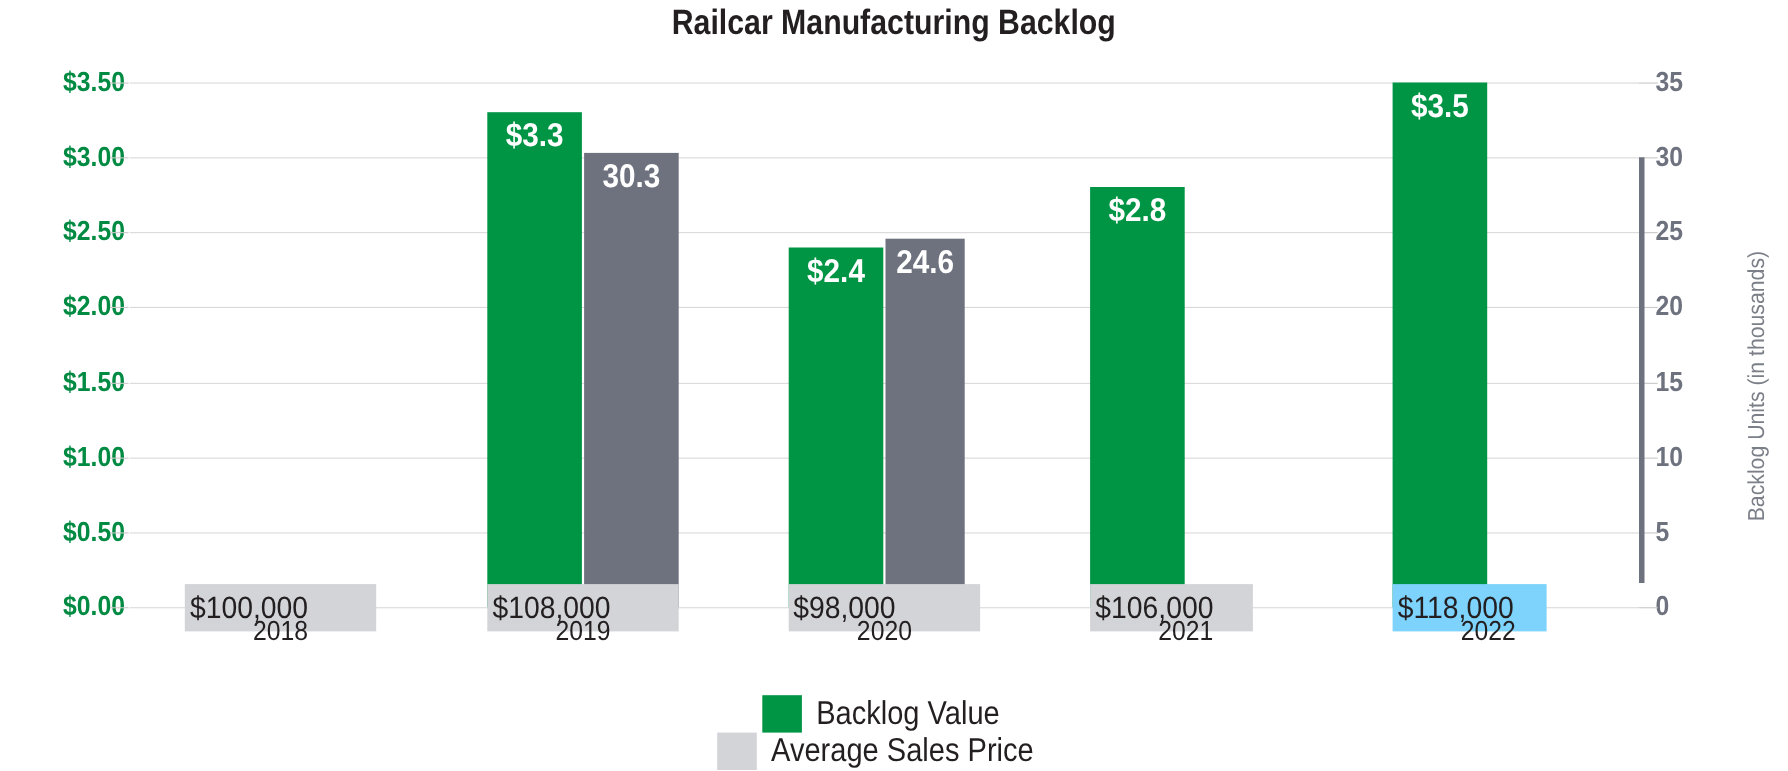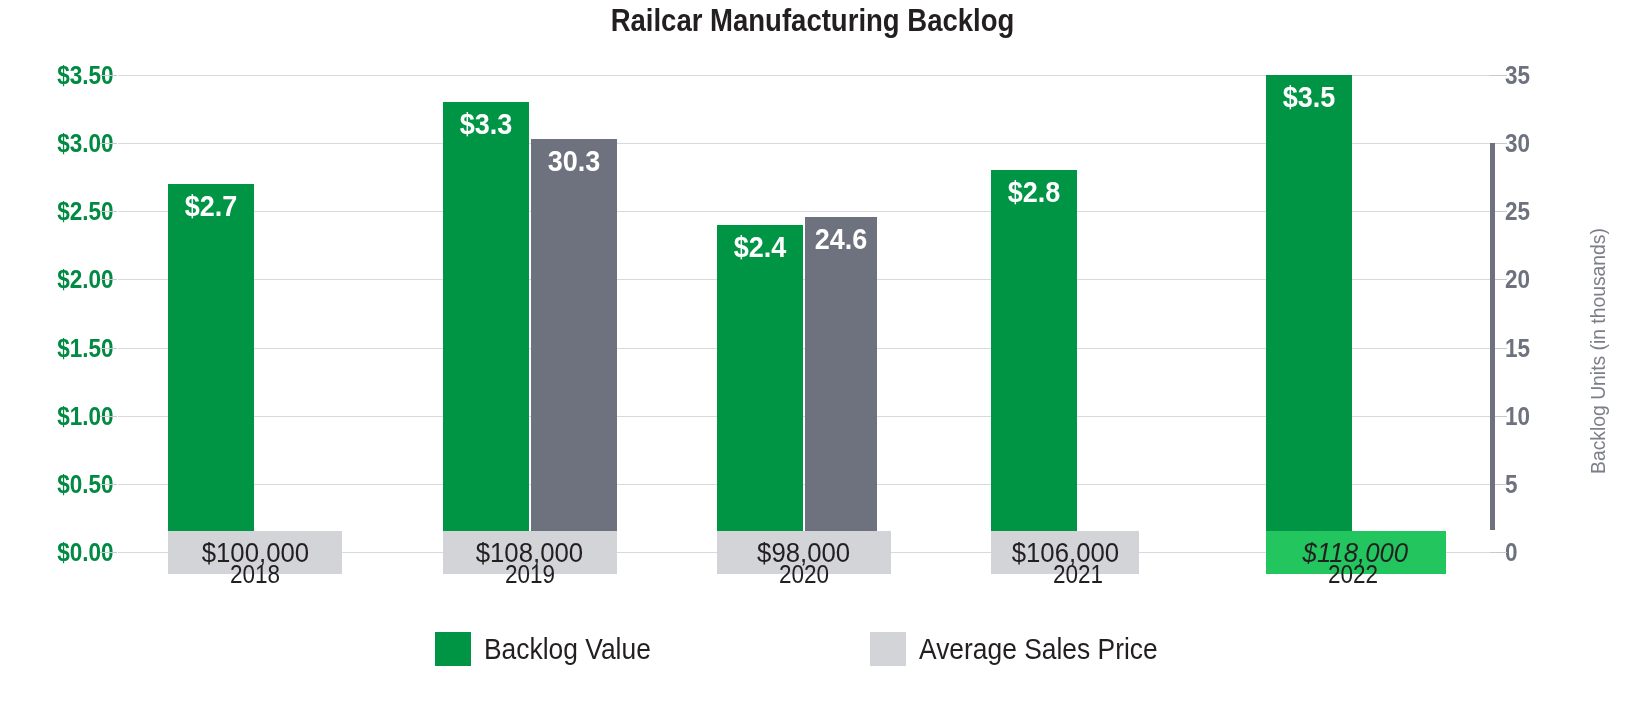--- a/index.html
+++ b/index.html
@@ -150,21 +150,21 @@
     white-space: nowrap;
     line-height: 1.05;
   }
 
   
   .asp-band {
     position: absolute;
     background: #d2d4d8;
     display: flex;
     align-items: center;
-    justify-content: center;
+    justify-content: flex-start;
   }
   .asp-text {
     color: #231f20;
     font-size: 28px;
     font-family: "Liberation Sans Narrow", "Liberation Sans", sans-serif;
     transform: scaleX(0.92);
     white-space: nowrap;
     font-weight: normal;
   }
 
@@ -183,20 +183,21 @@
   
   .legend {
     position: absolute;
     top: 632px;
     left: 0;
     width: 1625px;
     display: flex;
     justify-content: center;
     align-items: center;
     gap: 0px;
+    flex-direction: column;
   }
   .legend-item {
     display: flex;
     align-items: center;
   }
   .legend-swatch {
     width: 36px;
     height: 34px;
     margin-right: 13px;
     flex: 0 0 auto;
@@ -221,23 +222,20 @@
   <div class="plot" id="plot">
       <div class="gridline baseline" style="top: 477px;"></div>
       <div class="gridline" style="top: 408.857px;"></div>
       <div class="gridline" style="top: 340.714px;"></div>
       <div class="gridline" style="top: 272.571px;"></div>
       <div class="gridline" style="top: 204.429px;"></div>
       <div class="gridline" style="top: 136.286px;"></div>
       <div class="gridline" style="top: 68.1429px;"></div>
       <div class="gridline" style="top: 0px;"></div>
       <div class="group" style="left: 0px; width: 1372px;">
-        <div class="bar bar-green" style="left: 50.2px; width: 86px; height: 367.971px; background: rgb(0, 149, 68);">
-          <div class="bar-label">$2.7</div>
-        </div>
       </div>
       <div class="asp-band" style="left: 50.2px; width: 174px; top: 456px; height: 43px; background: rgb(210, 212, 216);">
         <div class="asp-text">$100,000</div>
       </div>
       <div class="group" style="left: 0px; width: 1372px;">
         <div class="bar bar-green" style="left: 324.6px; width: 86px; height: 449.743px; background: rgb(0, 149, 68);">
           <div class="bar-label">$3.3</div>
         </div>
         <div class="bar bar-gray" style="left: 412.6px; width: 86px; height: 412.946px; background: rgb(110, 114, 126);">
           <div class="bar-label">30.3</div>
@@ -263,21 +261,21 @@
         </div>
       </div>
       <div class="asp-band" style="left: 873.4px; width: 148px; top: 456px; height: 43px; background: rgb(210, 212, 216);">
         <div class="asp-text">$106,000</div>
       </div>
       <div class="group" style="left: 0px; width: 1372px;">
         <div class="bar bar-green" style="left: 1147.8px; width: 86px; height: 477px; background: rgb(0, 149, 68);">
           <div class="bar-label">$3.5</div>
         </div>
       </div>
-      <div class="asp-band" style="left: 1147.8px; width: 180px; top: 456px; height: 43px; background: #22c55e; font-style: italic;">
+      <div class="asp-band" style="left: 1147.8px; width: 140px; top: 456px; height: 43px; background: #7dd3fc;">
         <div class="asp-text">$118,000</div>
       </div>
     </div>
 
   <div id="left-axis-labels">
       <div class="ylabel-left" style="top: 552px;">$0.00</div>
       <div class="ylabel-left" style="top: 483.857px;">$0.50</div>
       <div class="ylabel-left" style="top: 415.714px;">$1.00</div>
       <div class="ylabel-left" style="top: 347.571px;">$1.50</div>
       <div class="ylabel-left" style="top: 279.429px;">$2.00</div>

